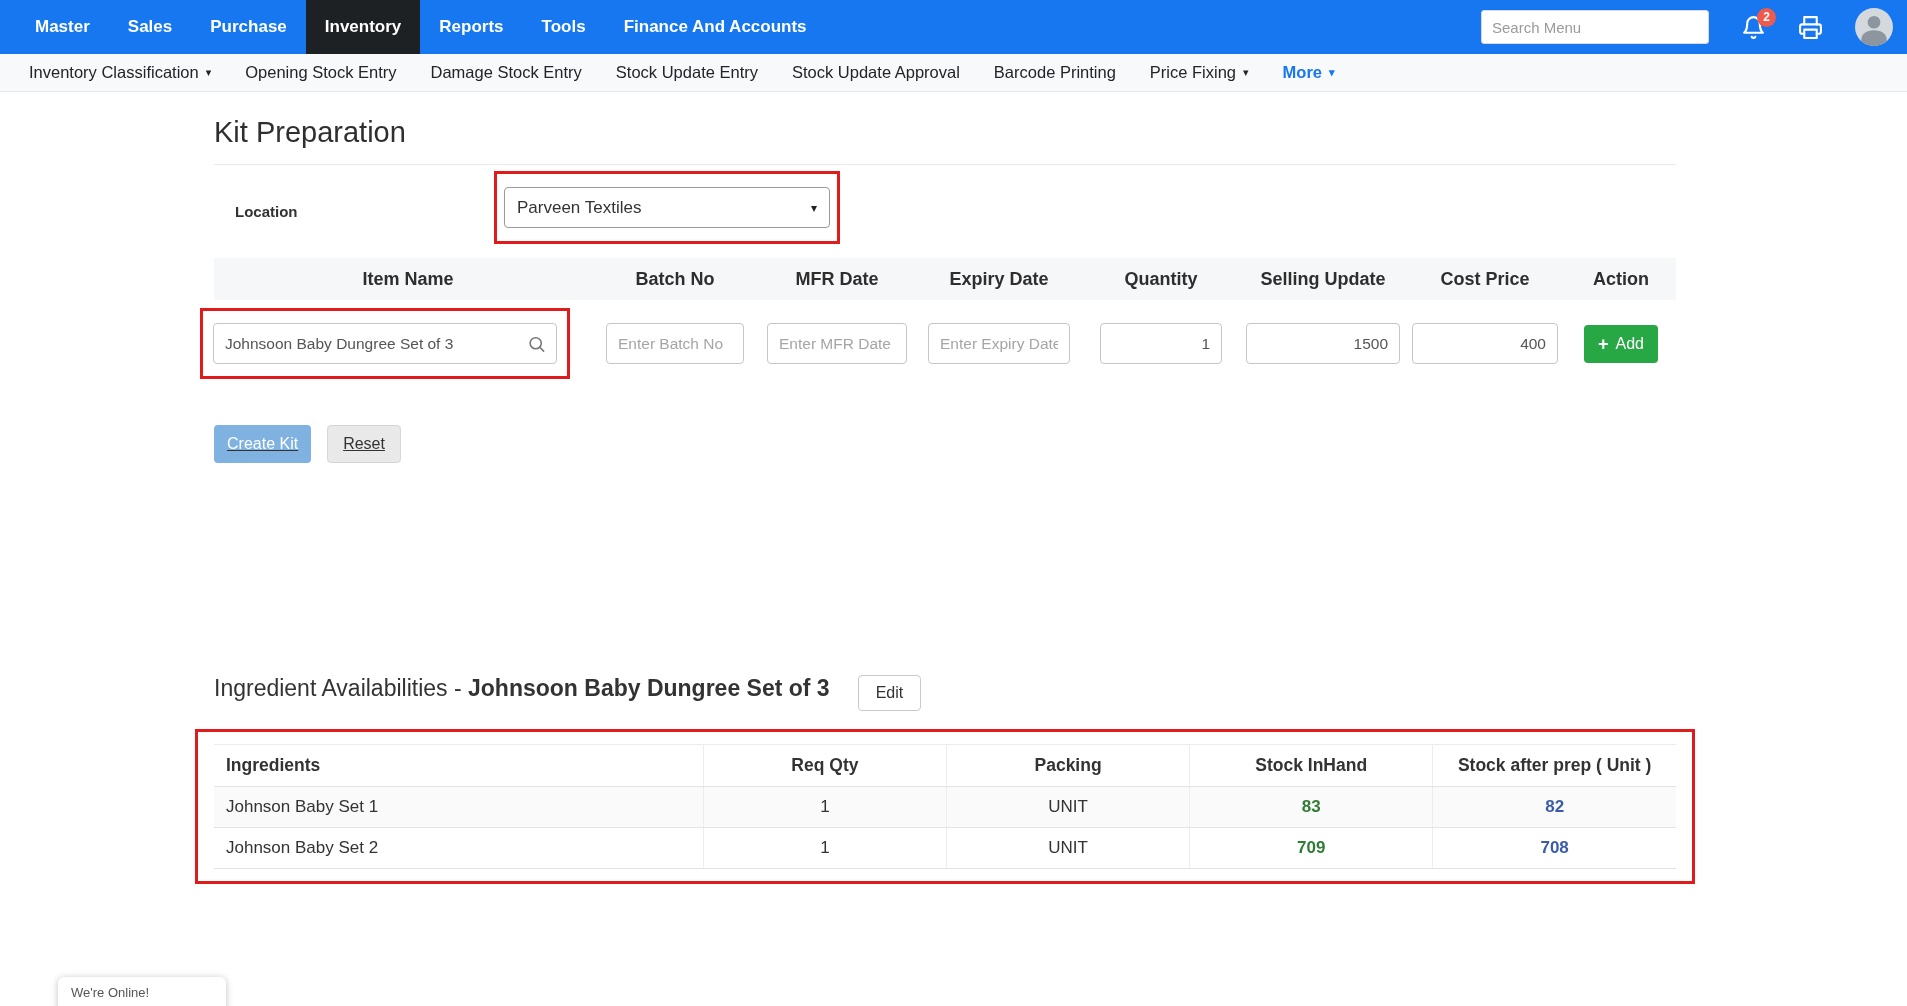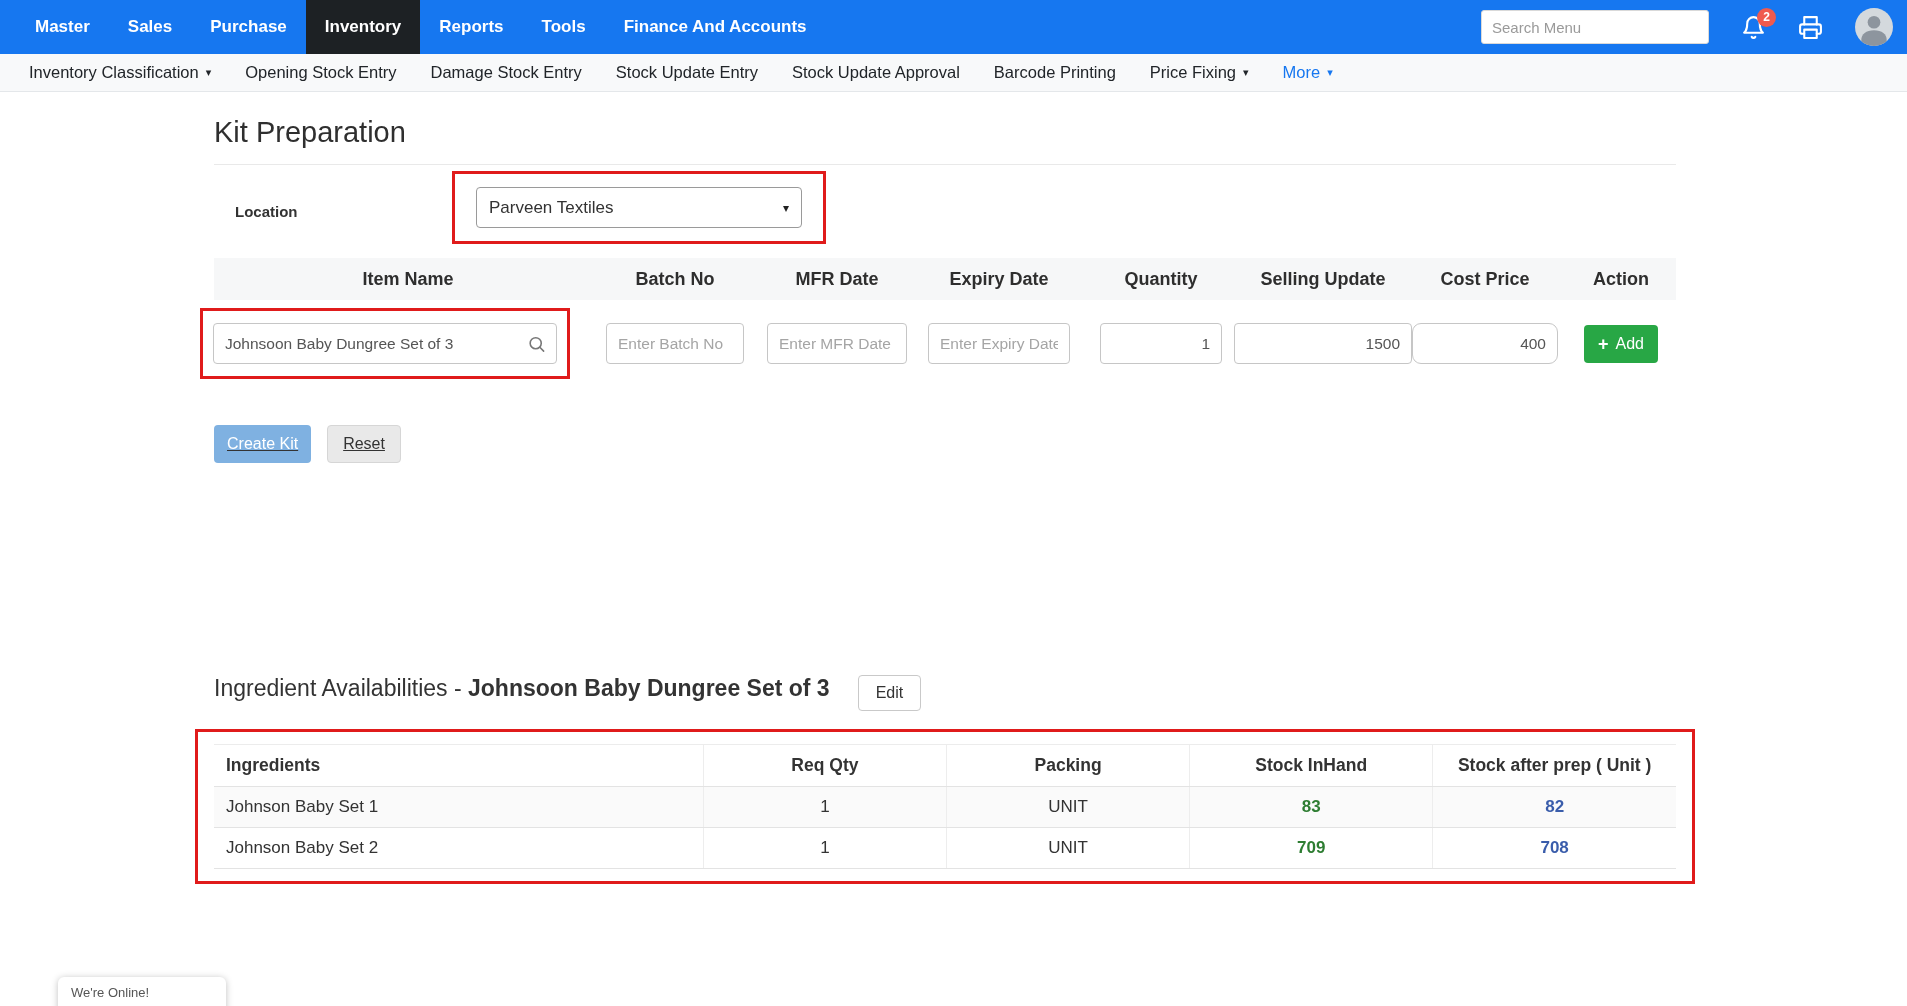--- a/index.html
+++ b/index.html
@@ -37,32 +37,32 @@
     width:38px; height:38px; border-radius:50%; background:#d4d9dd;
     display:flex; align-items:center; justify-content:center; overflow:hidden; cursor:pointer;
   }
 
   
   .subnav {
     height:38px; background:#f8f9fa; border-bottom:1px solid #e4e7ea;
     display:flex; align-items:center; padding-left:12px; font-size:16.5px; color:#212529;
   }
   .subnav-item { display:flex; align-items:center; padding:0 17px; cursor:pointer; white-space:nowrap; }
-  .subnav-item.active { color:#1677f0; }
+  .subnav-item.active { color:#1677f0;font-weight:bold; }
   .caret { font-size:11px; margin-left:7px; line-height:1; }
 
   
   .content { margin-left:214px; width:1462px; }
   h2.page-title { font-size:29px; font-weight:500; color:#2f2f2f; margin:24px 0 15px; }
   .rule { border:none; border-top:1px solid #e9e9e9; margin:0 0 6px; }
 
   .location-row { display:flex; align-items:center; margin-top:4px; }
   .location-label { font-size:15px; font-weight:700; color:#333; margin-left:21px; width:217px;margin-top:8px; }
   .red-box { border:3px solid #e01b1b; }
-  .select-box { padding:13px 21px; display:inline-block; }
+  .select-box { padding:13px 7px; display:inline-block;margin-left:42px; }
   .select-wrap { position:relative; display:inline-block; }
   .select-wrap select {
     width:326px; height:41px; border:1px solid #9a9a9a; border-radius:4px;
     background:#fff; font-size:17px; color:#333; padding:0 34px 0 12px;
     -webkit-appearance:none; appearance:none; font-family:"Liberation Sans", sans-serif;
   }
   .select-caret { position:absolute; right:13px; top:50%; transform:translateY(-50%); font-size:12px; color:#222; pointer-events:none; }
 
   
   .kit-grid {
@@ -83,22 +83,22 @@
   }
   .txt::placeholder { color:#a5a5a5; }
   .item-box { padding:12px 10px; margin-left:-14px; display:inline-block; }
   .item-input-wrap { position:relative; width:344px; }
   .item-input-wrap .txt { width:100%; padding-right:38px; }
   .search-ic { position:absolute; right:11px; top:50%; transform:translateY(-50%); display:flex; cursor:pointer; }
   .w-batch { width:138px; }
   .w-mfr { width:140px; }
   .w-exp { width:142px; }
   .w-qty { width:122px; text-align:right; }
-  .w-sell { width:178px; text-align:right; }
-  .w-cost { width:146px; text-align:right;border-radius:9px; }
+  .w-sell { width:154px; text-align:right; }
+  .w-cost { width:146px; text-align:right; }
   .btn-add {
     display:inline-flex; align-items:center; gap:7px; background:#28a745; color:#fff;
     border:none; border-radius:4px; padding:10px 14px; font-size:16px; cursor:pointer;
     font-family:"Liberation Sans", sans-serif;
   }
   .btn-add .plus { font-weight:700; font-size:18px; line-height:1; }
 
   .buttons-row { margin-top:46px; display:flex; align-items:center;text-decoration:underline; }
   .btn-create {
     background:#7fb1e1; color:#fff; border:none; border-radius:4px;

